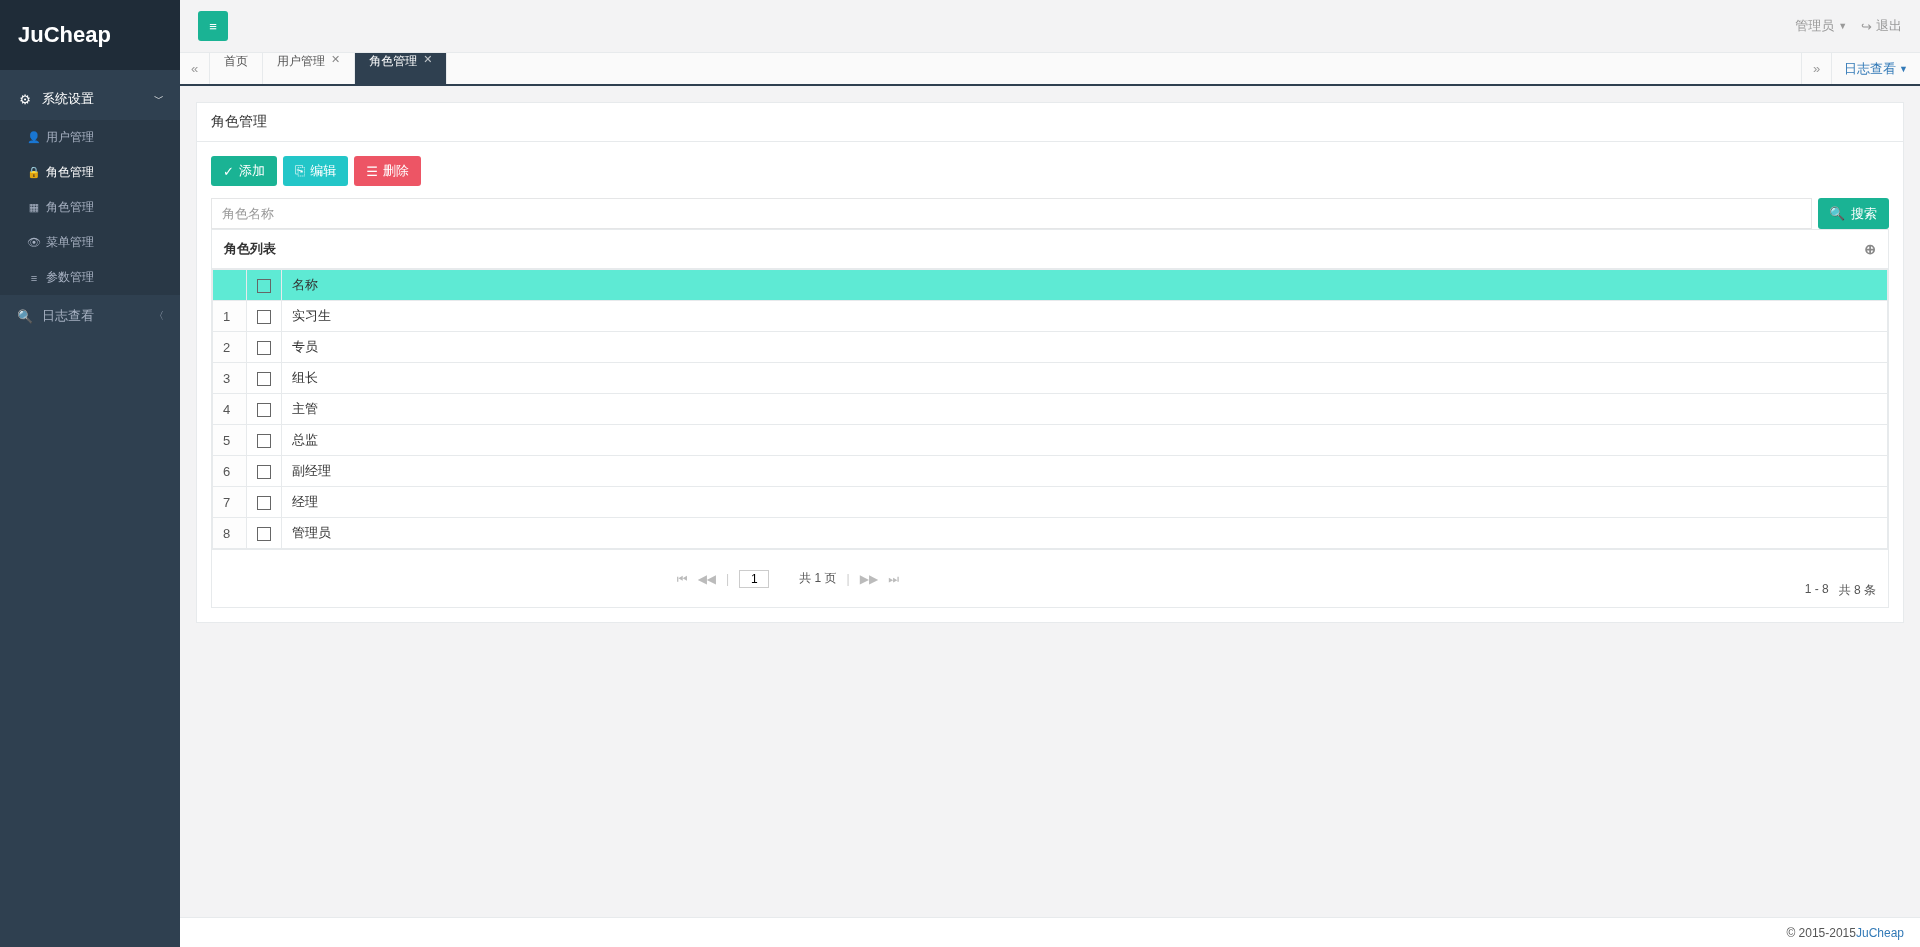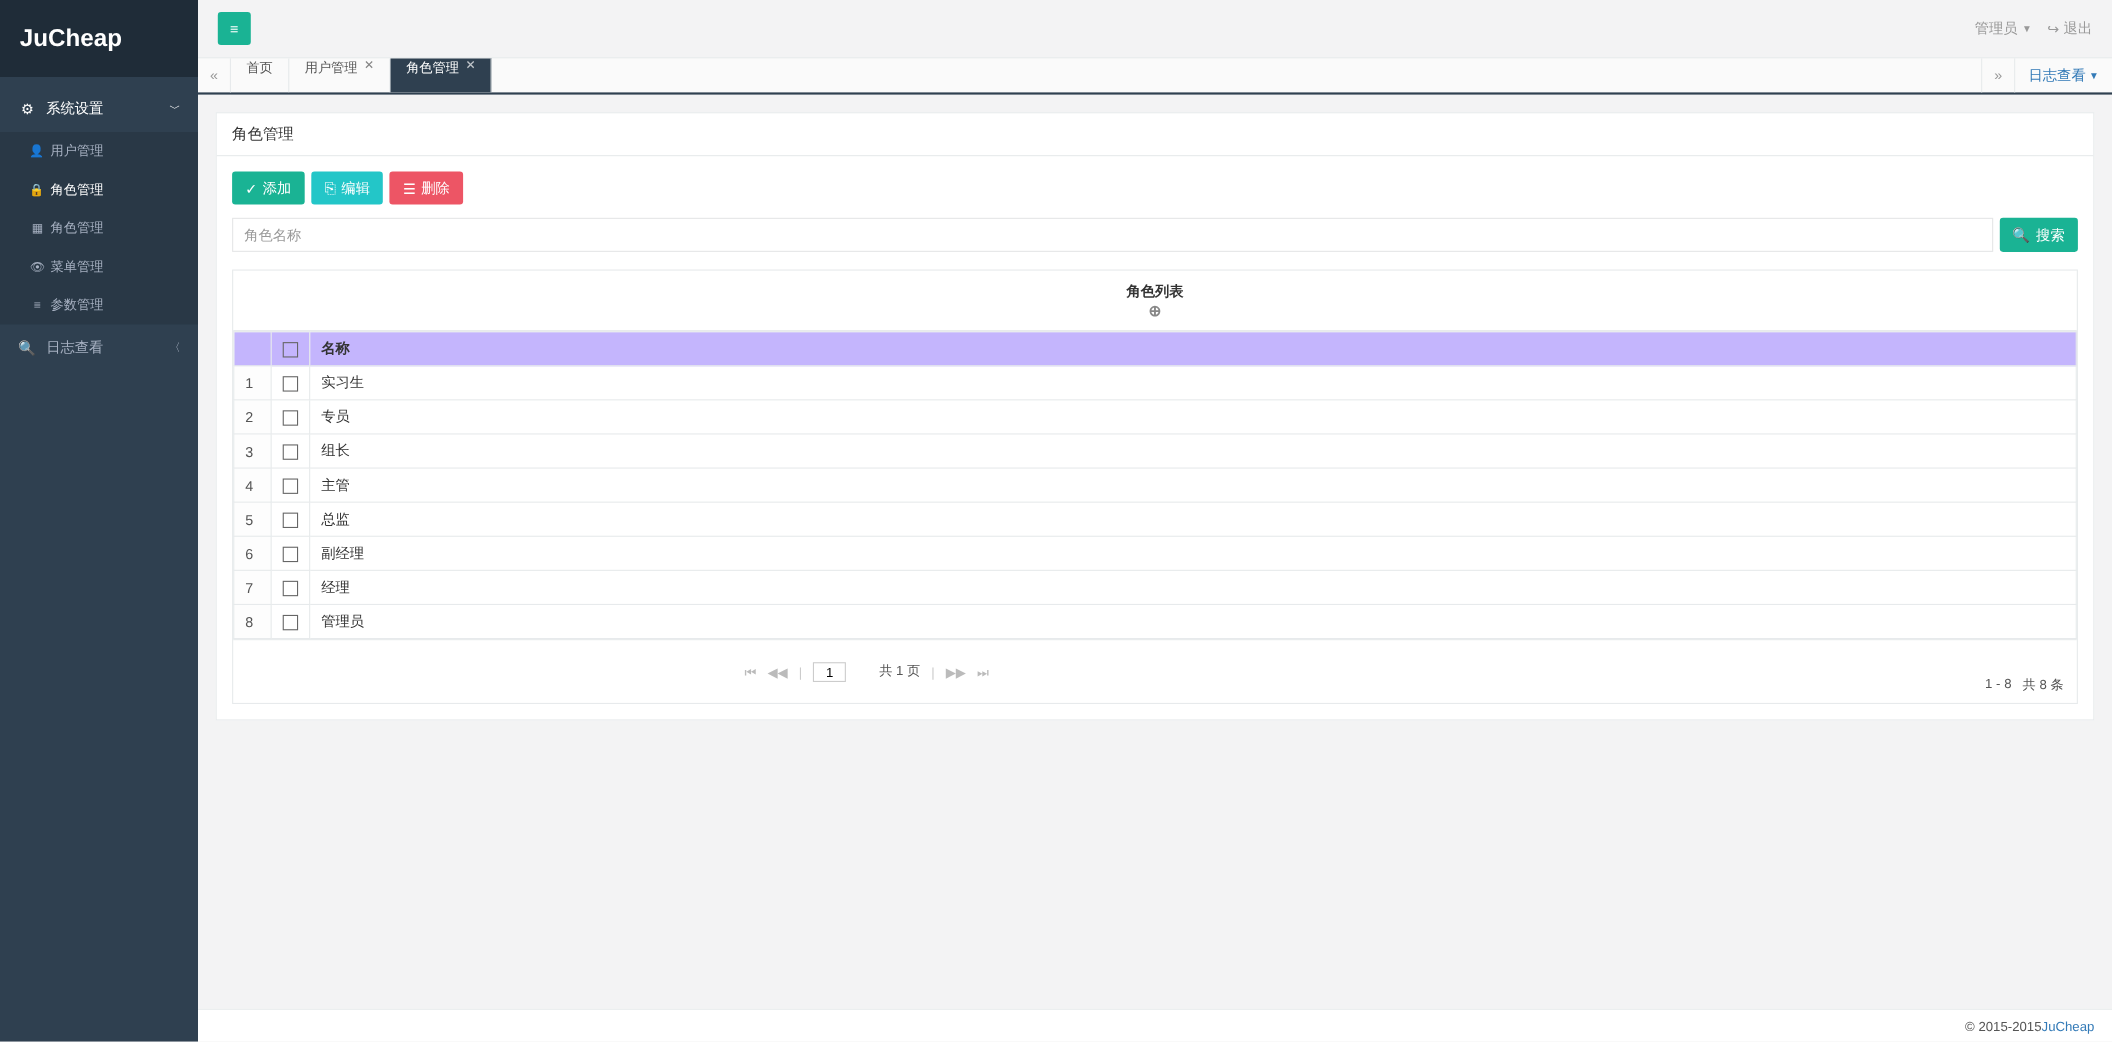--- a/index.html
+++ b/index.html
@@ -47,31 +47,31 @@
 .panel { background: #fff; border: 1px solid #e7eaec; }
 .panel-header { padding: 10px 14px; border-bottom: 1px solid #e7eaec; font-size: 14px; color: #333; }
 .panel-body { padding: 14px; }
 
 .btn { display: inline-flex; align-items: center; gap: 5px; padding: 6px 12px; border-radius: 3px; color: #fff; font-size: 13px; cursor: pointer; border: none; }
 .btn-green { background: #1ab394; }
 .btn-blue { background: #23c6c8; }
 .btn-red { background: #ed5565; }
 .btn-row { display: flex; gap: 6px; margin-bottom: 12px; }
 
-.search-row { display: flex; gap: 6px; margin-bottom: 16px; }
+.search-row { display: flex; gap: 6px; }
 .search-input { flex: 1; border: 1px solid #e5e6e7; padding: 7px 10px; font-size: 13px; }
 .search-input::placeholder { color: #999; }
 
 .grid-panel { border: 1px solid #e7eaec; }
-.grid-header { display: flex; align-items: center; justify-content: space-between; padding: 10px 12px; border-bottom: 1px solid #e7eaec; font-weight: 700; font-size: 13px; flex-direction: column; }
+.grid-header { display: flex; align-items: center; justify-content: space-between; padding: 10px 12px; border-bottom: 1px solid #e7eaec; font-weight: 700; font-size: 13px; }
 .grid-header .gear { color: #888; cursor: pointer; font-size: 14px; }
 
 .grid-table { width: 100%; border-collapse: collapse; }
 .grid-table th, .grid-table td { border: 1px solid #e7eaec; padding: 6px 10px; text-align: left; font-size: 13px; height: 28px; }
-.grid-table th { background: #c4b5fd; font-weight: 700; }
+.grid-table th { background: #5eead4; font-weight: 400; }
 .col-num { width: 34px; text-align: center; background: #fdfdfd; color: #555; }
 .col-chk { width: 34px; text-align: center; }
 .chk { width: 14px; height: 14px; border: 1.5px solid #666; display: inline-block; vertical-align: middle; }
 
 .pager { display: flex; align-items: center; padding: 8px 12px; border-top: 1px solid #e7eaec; font-size: 12px; color: #555; }
 .pager .nav-btns { display: flex; align-items: center; gap: 10px; margin: 0 auto; }
 .pager .pg-btn { color: #bbb; cursor: pointer; font-size: 12px; }
 .pager input { width: 30px; text-align: center; border: 1px solid #ccc; padding: 1px 2px; font-size: 12px; }
 .pager .pg-info { margin-left: 20px; }
 .pager .right-info { margin-left: auto; display: flex; gap: 10px; margin-top: 24px; }

